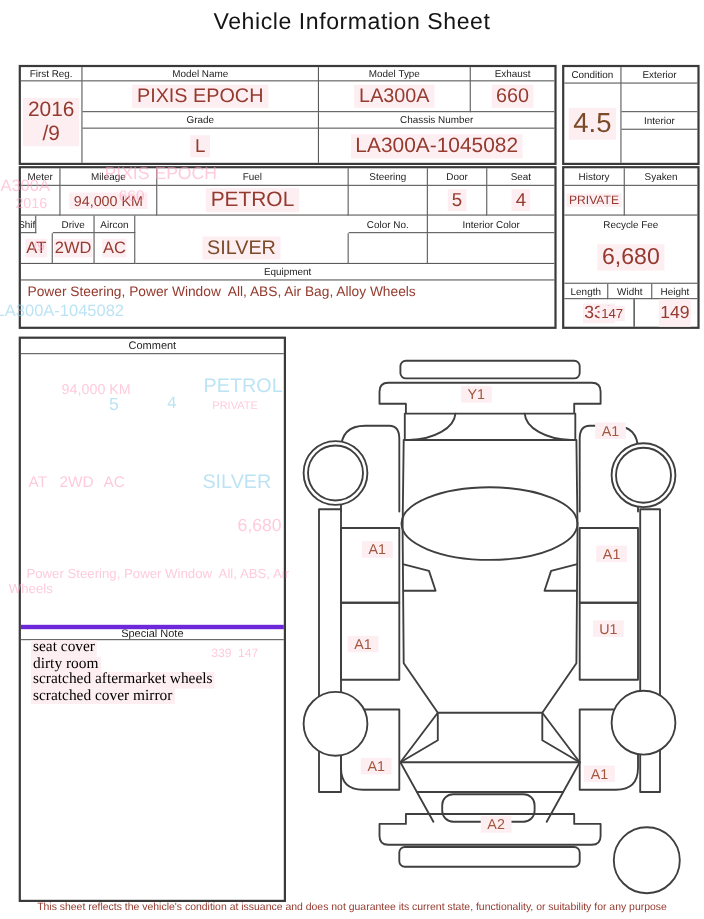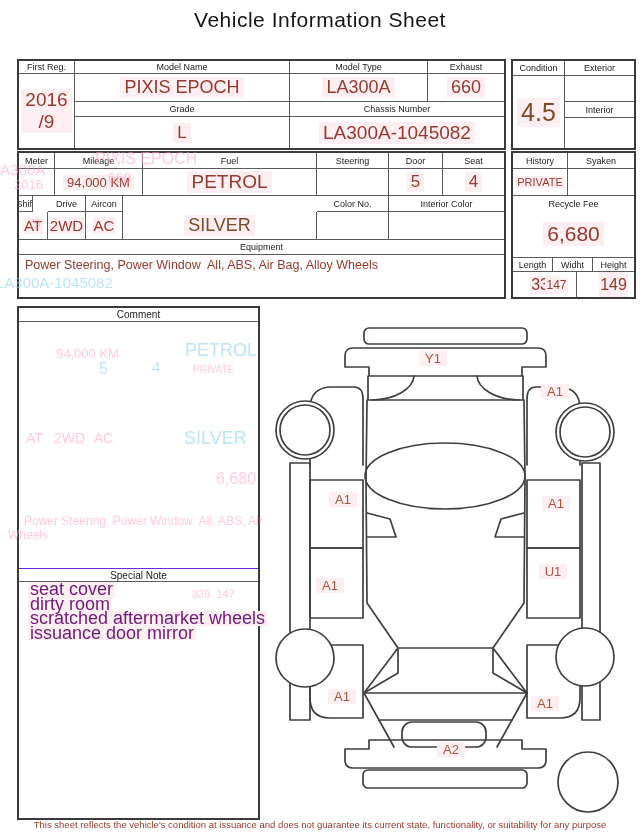--- a/index.html
+++ b/index.html
@@ -4,27 +4,27 @@
 <style>
   html,body{margin:0;padding:0;background:#fff;}
   .sheet{position:relative;width:640px;height:835px;background:#fff;
          font-family:"Liberation Sans",sans-serif;overflow:hidden;}
   .title{position:absolute;top:8px;left:0;width:100%;text-align:center;
          font-size:21px;letter-spacing:.5px;color:#151515;font-weight:500;}
   .box{position:absolute;border:2px solid #3a3a3a;box-sizing:content-box;background:#fff;}
   .cell{position:absolute;box-sizing:border-box;display:flex;align-items:center;justify-content:center;overflow:hidden;}
   .bR{border-right:1px solid #5a5a5a;}
   .bB{border-bottom:1px solid #5a5a5a;}
-  .bT{border-top:1px solid #6d28d9;text-align:right;}
+  .bT{border-top:4px solid #6d28d9;text-align:right;}
   .hdr{font-size:9px;color:#1c1c1c;white-space:nowrap;}
   .val{color:#943a2e;}
   .vbrown{color:#7b4a28;}
   .hl{background:#fdeef2;padding:0 4px;white-space:pre-line;text-align:center;}
   .val-left{justify-content:flex-start;align-items:flex-start;padding:3px 0 0 6px;}
-  .notes{position:absolute;left:9px;top:274px;width:220px;color:#701a75;font-size:18px;line-height:14.5px;}
+  .notes{position:absolute;left:9px;top:274px;width:220px;color:#000000;font-size:14px;line-height:14.5px;font-family:Liberation Serif, serif;}
   .note-line{background:#fdeef2;display:inline-block;padding:0 2px;margin:0;display:block;width:max-content;}
   .footer{position:absolute;top:819px;left:0;width:100%;text-align:center;
           font-size:9.5px;color:#943a2e;}
   .ghost{position:absolute;color:#ff9fbe;opacity:.55;white-space:pre;pointer-events:none;z-index:3;}
   .ghost.cyan{color:#8fd2ee;opacity:.6;}
   svg text{font-family:"Liberation Sans",sans-serif;}
 </style>
 </head>
 <body>
 
@@ -143,21 +143,21 @@
   </div>
 
   <div class="box" style="left:17px;top:306px;width:239px;height:510px">
     <div class="cell hdr bB" style="left:0;top:0;width:239px;height:14px;font-size:10px">Comment</div>
     <div class="cell" style="left:0;top:14px;width:239px;height:246px"></div>
     <div class="cell hdr bT bB" style="left:0;top:260px;width:239px;height:14px;font-size:10px">Special Note</div>
     <div class="notes">
       <div class="note-line">seat cover</div>
       <div class="note-line">dirty room</div>
       <div class="note-line">scratched aftermarket wheels</div>
-      <div class="note-line">issuance door mirror</div>
+      <div class="note-line">scratched cover mirror</div>
     </div>
   </div>
 
   <svg style="position:absolute;left:262px;top:305px" width="375" height="512" viewBox="0 0 375 512">
     <g stroke="#3f3f3f" stroke-width="1.7" fill="none" stroke-linejoin="round" stroke-linecap="round">
 
       <rect x="102" y="23" width="163" height="16" rx="5"></rect>
       <path d="M91,43 h185 q8,0 8,8 v11 h-24 v9 h-153 v-9 h-24 v-11 q0,-8 8,-8 z"></path>
 
       <path d="M106,71 V95 H261 V71"></path>

